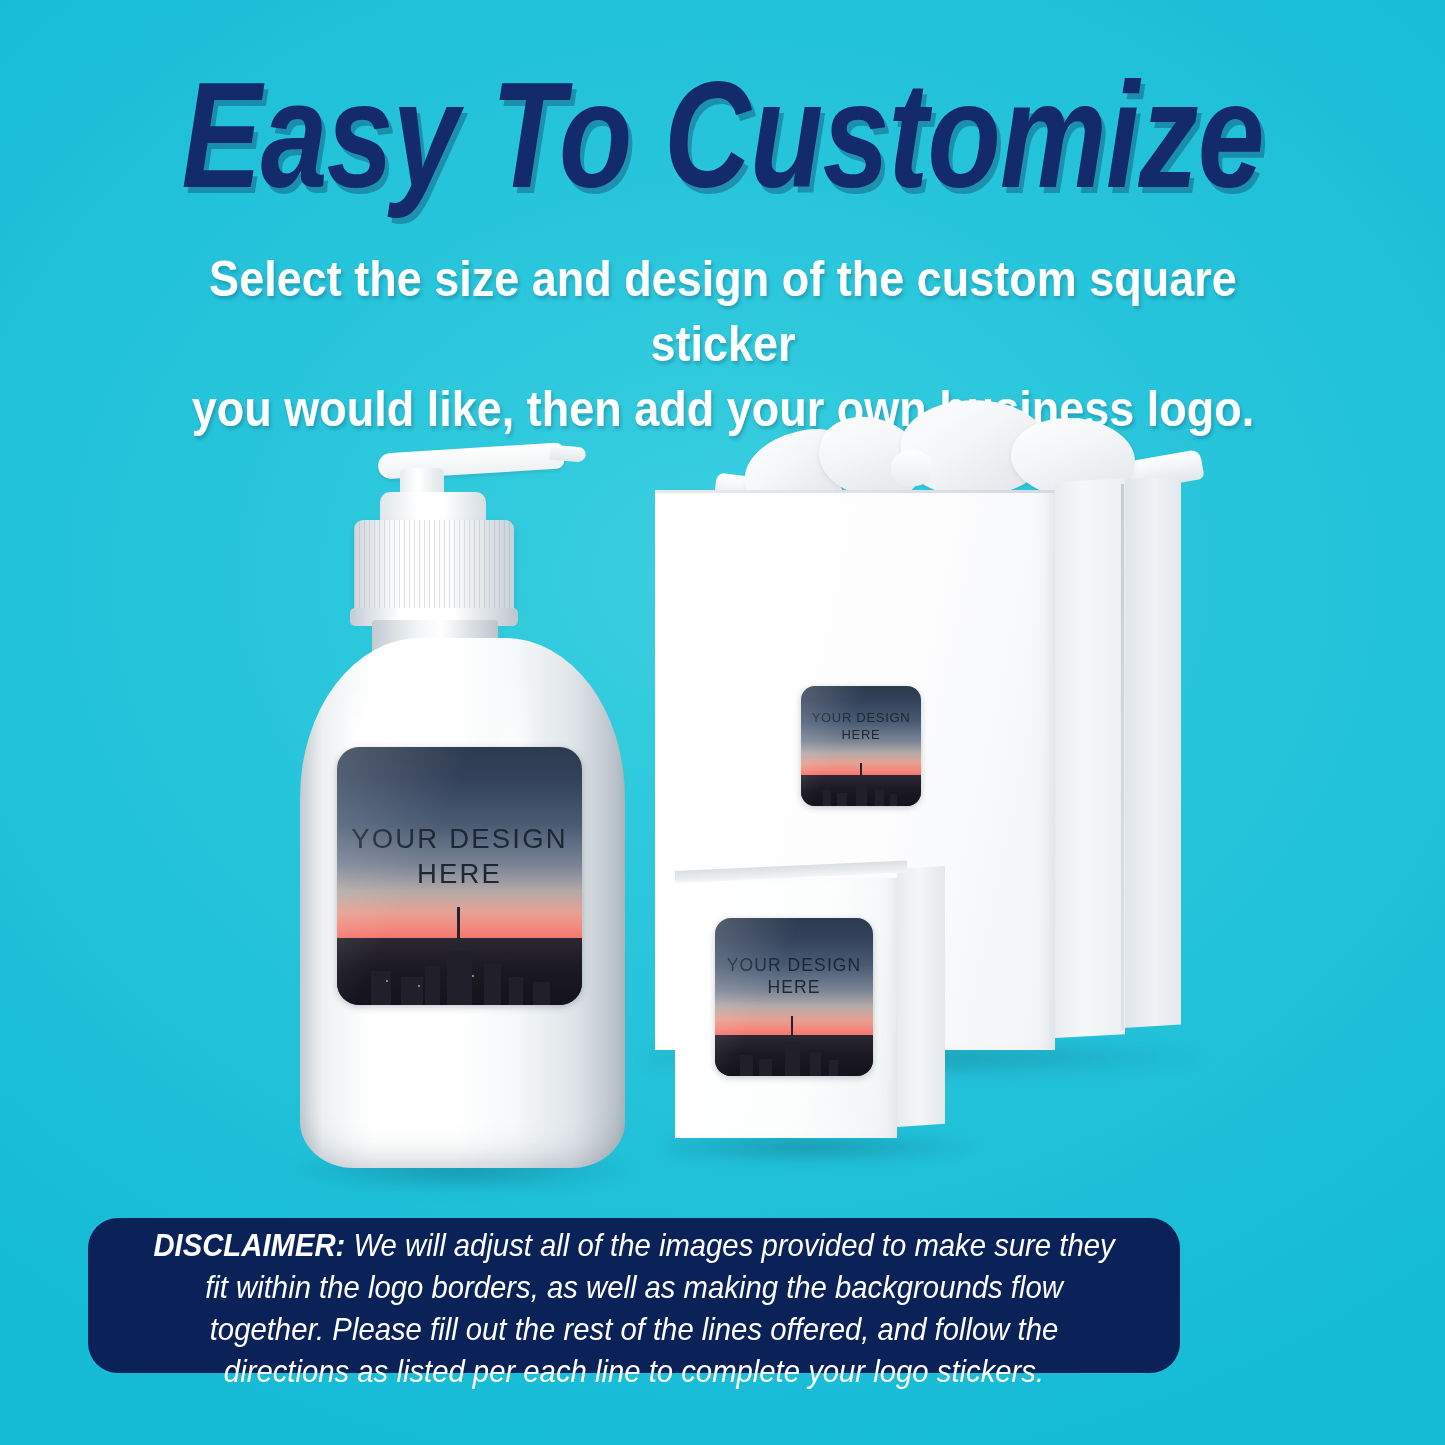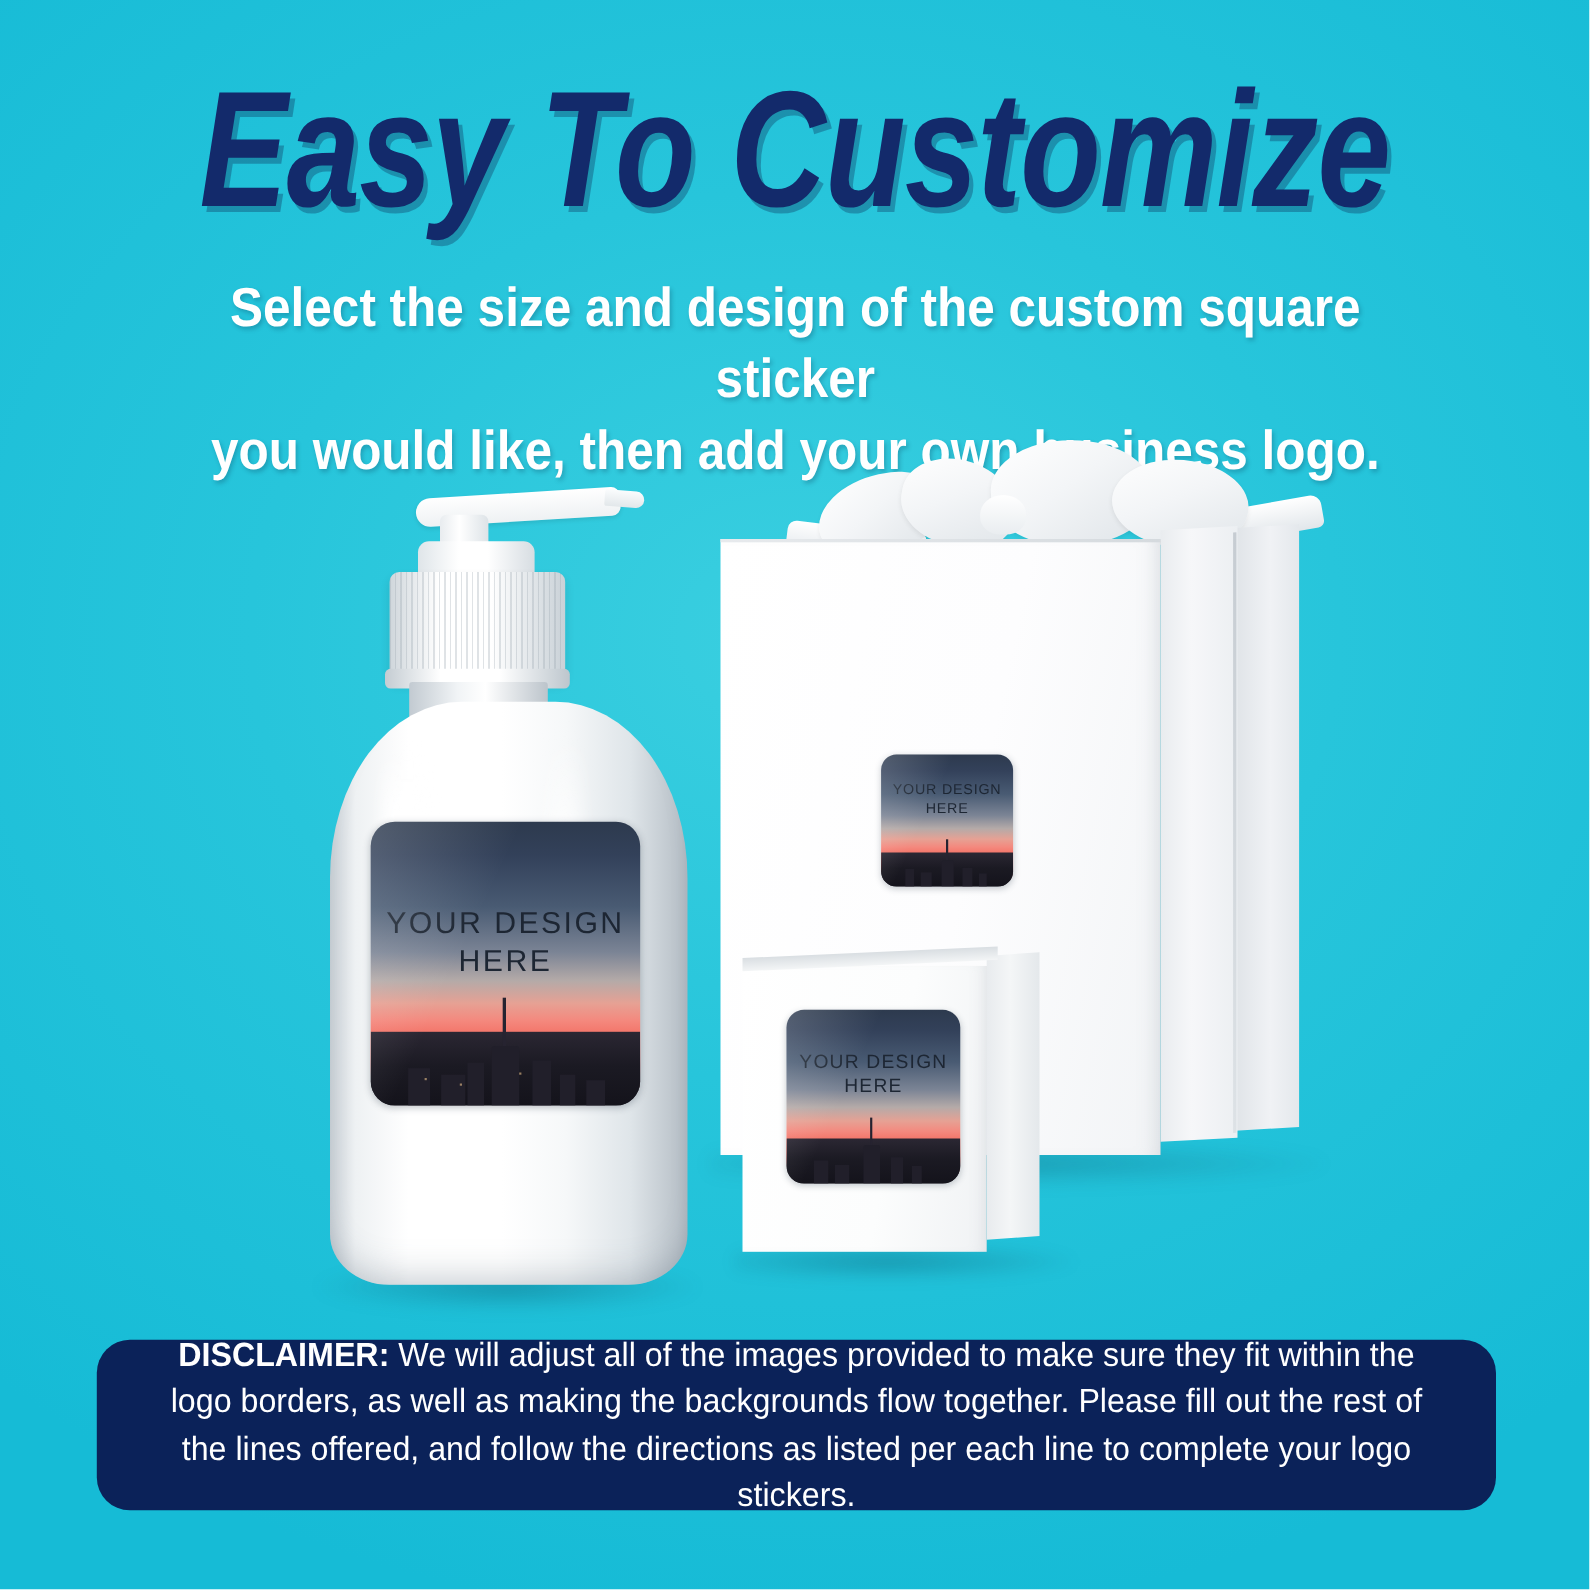--- a/index.html
+++ b/index.html
@@ -278,25 +278,26 @@
   .s-shadow {
     position:absolute; left:-8px; top:268px; width:310px; height:34px;
     background:radial-gradient(ellipse at 45% 50%, rgba(8,70,92,.32) 0%, rgba(8,70,92,0) 74%);
     filter:blur(6px);
   }
 
   
   .disclaimer {
     position:absolute;
     left:88px; top:1218px;
-    width:1272px; height:155px;
+    width:1092px; height:155px;
     background:#0B2259;
     border-radius:30px;
-    display:flex; align-items:center; justify-content:center;
+    display:flex; align-items:flex-start; justify-content:center;
     padding:6px 36px;
+    font-style:italic;
   }
   .disclaimer p {
     text-align:center;
     color:#FFFFFF;
     font-size:30.5px;
     line-height:1.38;
     font-weight:normal;
     transform:scaleX(0.96);
   }
   .disclaimer b { font-weight:bold; }

